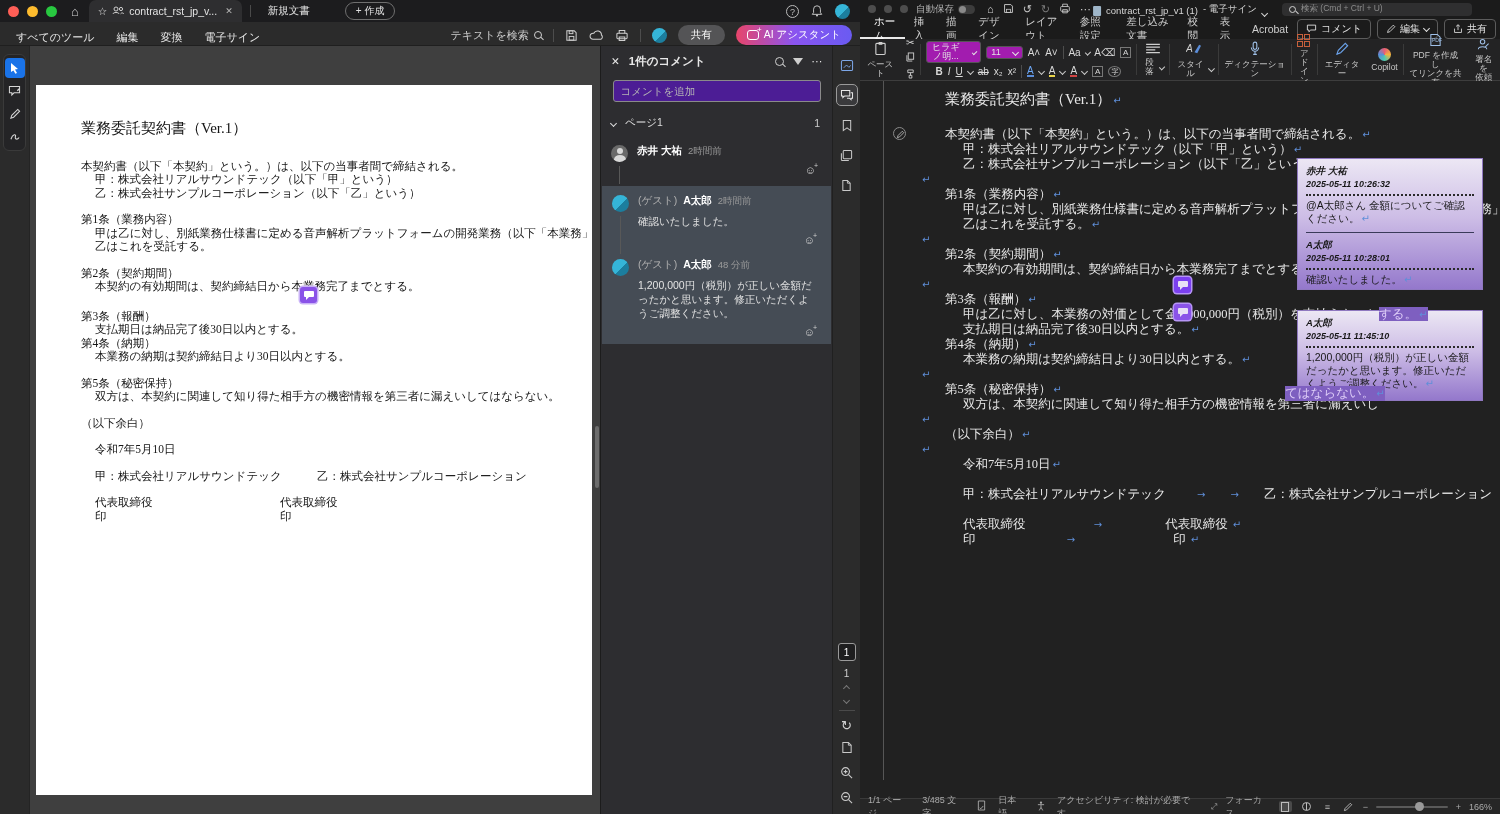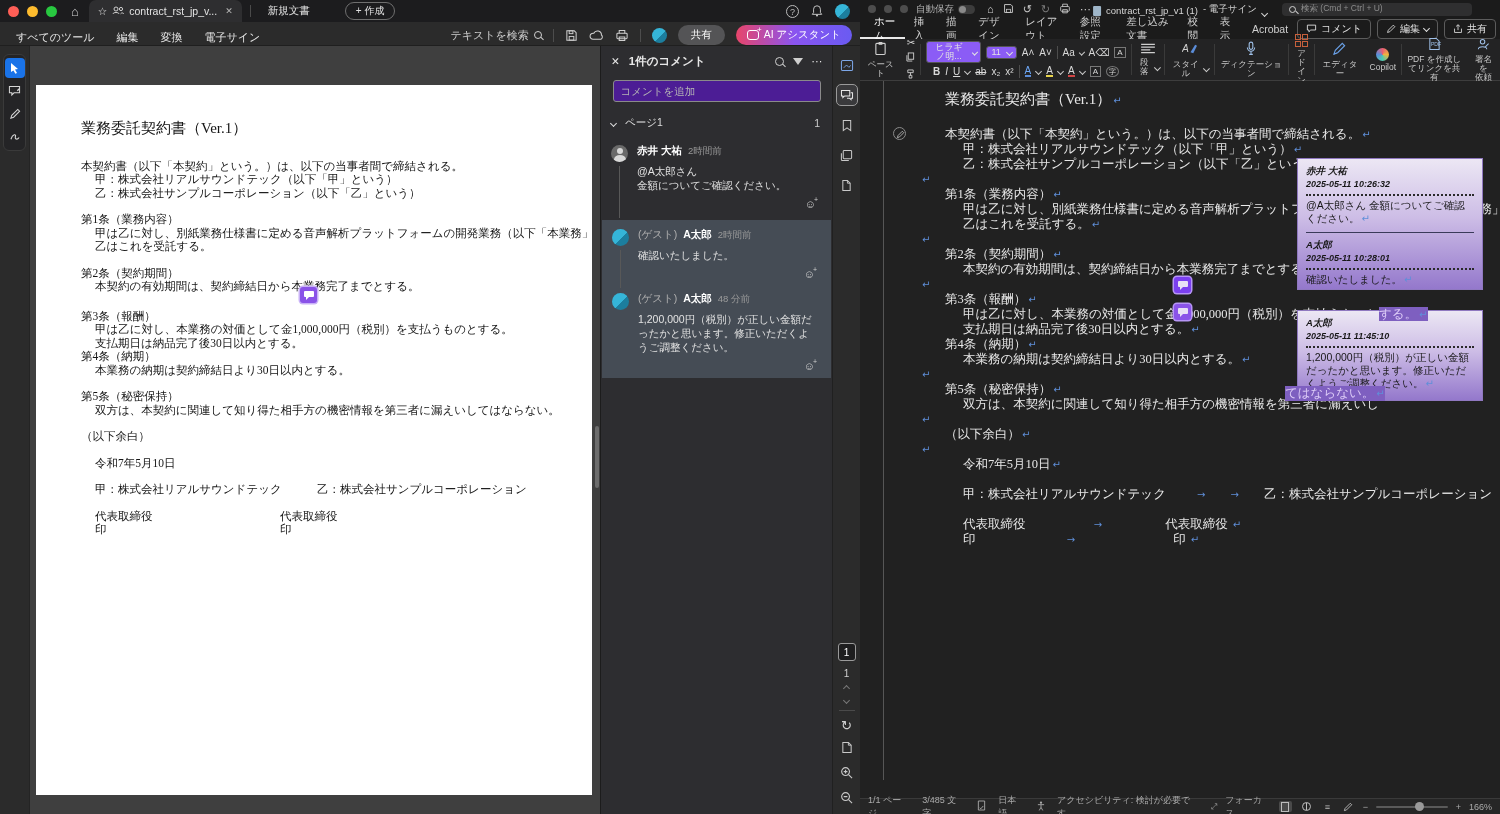--- a/index.html
+++ b/index.html
@@ -106,21 +106,21 @@
   .w-search{position:absolute;right:28px;top:2.5px;width:190px;height:13px;background:#2f2f30;border-radius:4px;color:#8b8b8b;font-size:8.5px;display:flex;align-items:center;gap:5px;padding:0 7px;}
   .w-tabs{position:absolute;left:0;top:18px;right:0;height:21px;background:#1b1b1b;display:flex;align-items:center;font-size:10.5px;color:#cfcfcf;}
   .wt{padding:0 9px;height:100%;display:flex;align-items:center;}
   .wt:first-child{padding-left:14px;}
   .wt.active{color:#fff;box-shadow:inset 0 -2px 0 #e8e8e8;}
   .w-actions{margin-left:auto;display:flex;align-items:center;gap:6px;margin-right:4px;}
   .wbtn{border:1px solid #5c5c5c;border-radius:4px;padding:2px 8px;color:#e0e0e0;font-size:10px;display:flex;align-items:center;gap:4px;white-space:nowrap;}
   .w-ribbon{position:absolute;left:0;top:39px;right:0;height:42px;background:#232324;border-bottom:1px solid #3d3d3d;display:flex;align-items:stretch;color:#c9c9c9;font-size:8.5px;}
   .rg{display:flex;flex-direction:column;align-items:center;justify-content:center;padding:0 5px;gap:2px;text-align:center;line-height:9px;}
   .rsep{width:1px;background:#3a3a3a;margin:5px 0;}
-  .fbox{background:#8b5cf6;border:1px solid #555;border-radius:3px;padding:1px 4px;font-size:9px;color:#e3e3e3;display:flex;align-items:center;gap:6px;}
+  .fbox{background:#a21caf;border:1px solid #555;border-radius:3px;padding:1px 4px;font-size:9px;color:#e3e3e3;display:flex;align-items:center;gap:12px;}
   .frow{display:flex;align-items:center;gap:5px;}
   .glyph{font-size:10px;color:#dadada;}
   .g-b{font-weight:bold;} .g-i{font-style:italic;} .g-u{text-decoration:underline;}
   .g-strike{text-decoration:line-through;}
   .cA{border-bottom:2.5px solid #5b8dd9;padding-bottom:0;}
   .cHL{border-bottom:2.5px solid #e8d44d;}
   .cFC{border-bottom:2.5px solid #d04545;}
   .addin-ic{width:14px;height:14px;display:grid;grid-template-columns:6px 6px;grid-template-rows:6px 6px;gap:1px;}
   .addin-ic span{border:1.5px solid #c7603c;}
   .copilot-ic{width:13px;height:13px;border-radius:50%;background:conic-gradient(#e85d75,#f2b33d,#4ec9b0,#5b8dd9,#e85d75);}
@@ -282,21 +282,20 @@
           <div class="pl ind">乙：株式会社サンプルコーポレーション（以下「乙」という）</div>
           <div class="gp"></div>
           <div class="pl">第1条（業務内容）</div>
           <div class="pl ind">甲は乙に対し、別紙業務仕様書に定める音声解析プラットフォームの開発業務（以下「本業務」という）を委託し、</div>
           <div class="pl ind">乙はこれを受託する。</div>
           <div class="gp"></div>
           <div class="pl">第2条（契約期間）</div>
           <div class="pl ind">本契約の有効期間は、契約締結日から本業務完了までとする。</div>
           <div class="gp2"></div>
           <div class="pl">第3条（報酬）</div>
-          <div class="pl ind">甲は乙に対し、本業務の対価として金1,000,000円（税別）を支払うものとする。</div>
           <div class="pl ind">支払期日は納品完了後30日以内とする。</div>
           <div class="pl">第4条（納期）</div>
           <div class="pl ind">本業務の納期は契約締結日より30日以内とする。</div>
           <div class="gp"></div>
           <div class="pl">第5条（秘密保持）</div>
           <div class="pl ind">双方は、本契約に関連して知り得た相手方の機密情報を第三者に漏えいしてはならない。</div>
           <div class="gp"></div>
           <div class="pl">（以下余白）</div>
           <div class="gp"></div>
           <div class="pl ind">令和7年5月10日</div>
@@ -341,24 +340,20 @@
 
       <div class="cmt">
         <div class="thread-line"></div>
         <span class="av gray">
             <span class="hd"></span>
             <span class="bd"></span>
           </span>
         <div class="meta">
           <span class="nm">赤井 大祐</span>
           <span class="tm">2時間前</span>
-        </div>
-        <div class="body">
-          <div>@A太郎さん</div>
-          <div>金額についてご確認ください。</div>
         </div>
         <div style="height:16px;"></div>
         <span class="react"><span>☺</span><span class="plus">+</span></span>
       </div>
 
       <div class="sel-block">
         <div class="cmt">
           <div class="thread-line"></div>
           <span class="av teal"></span>
           <div class="meta">

